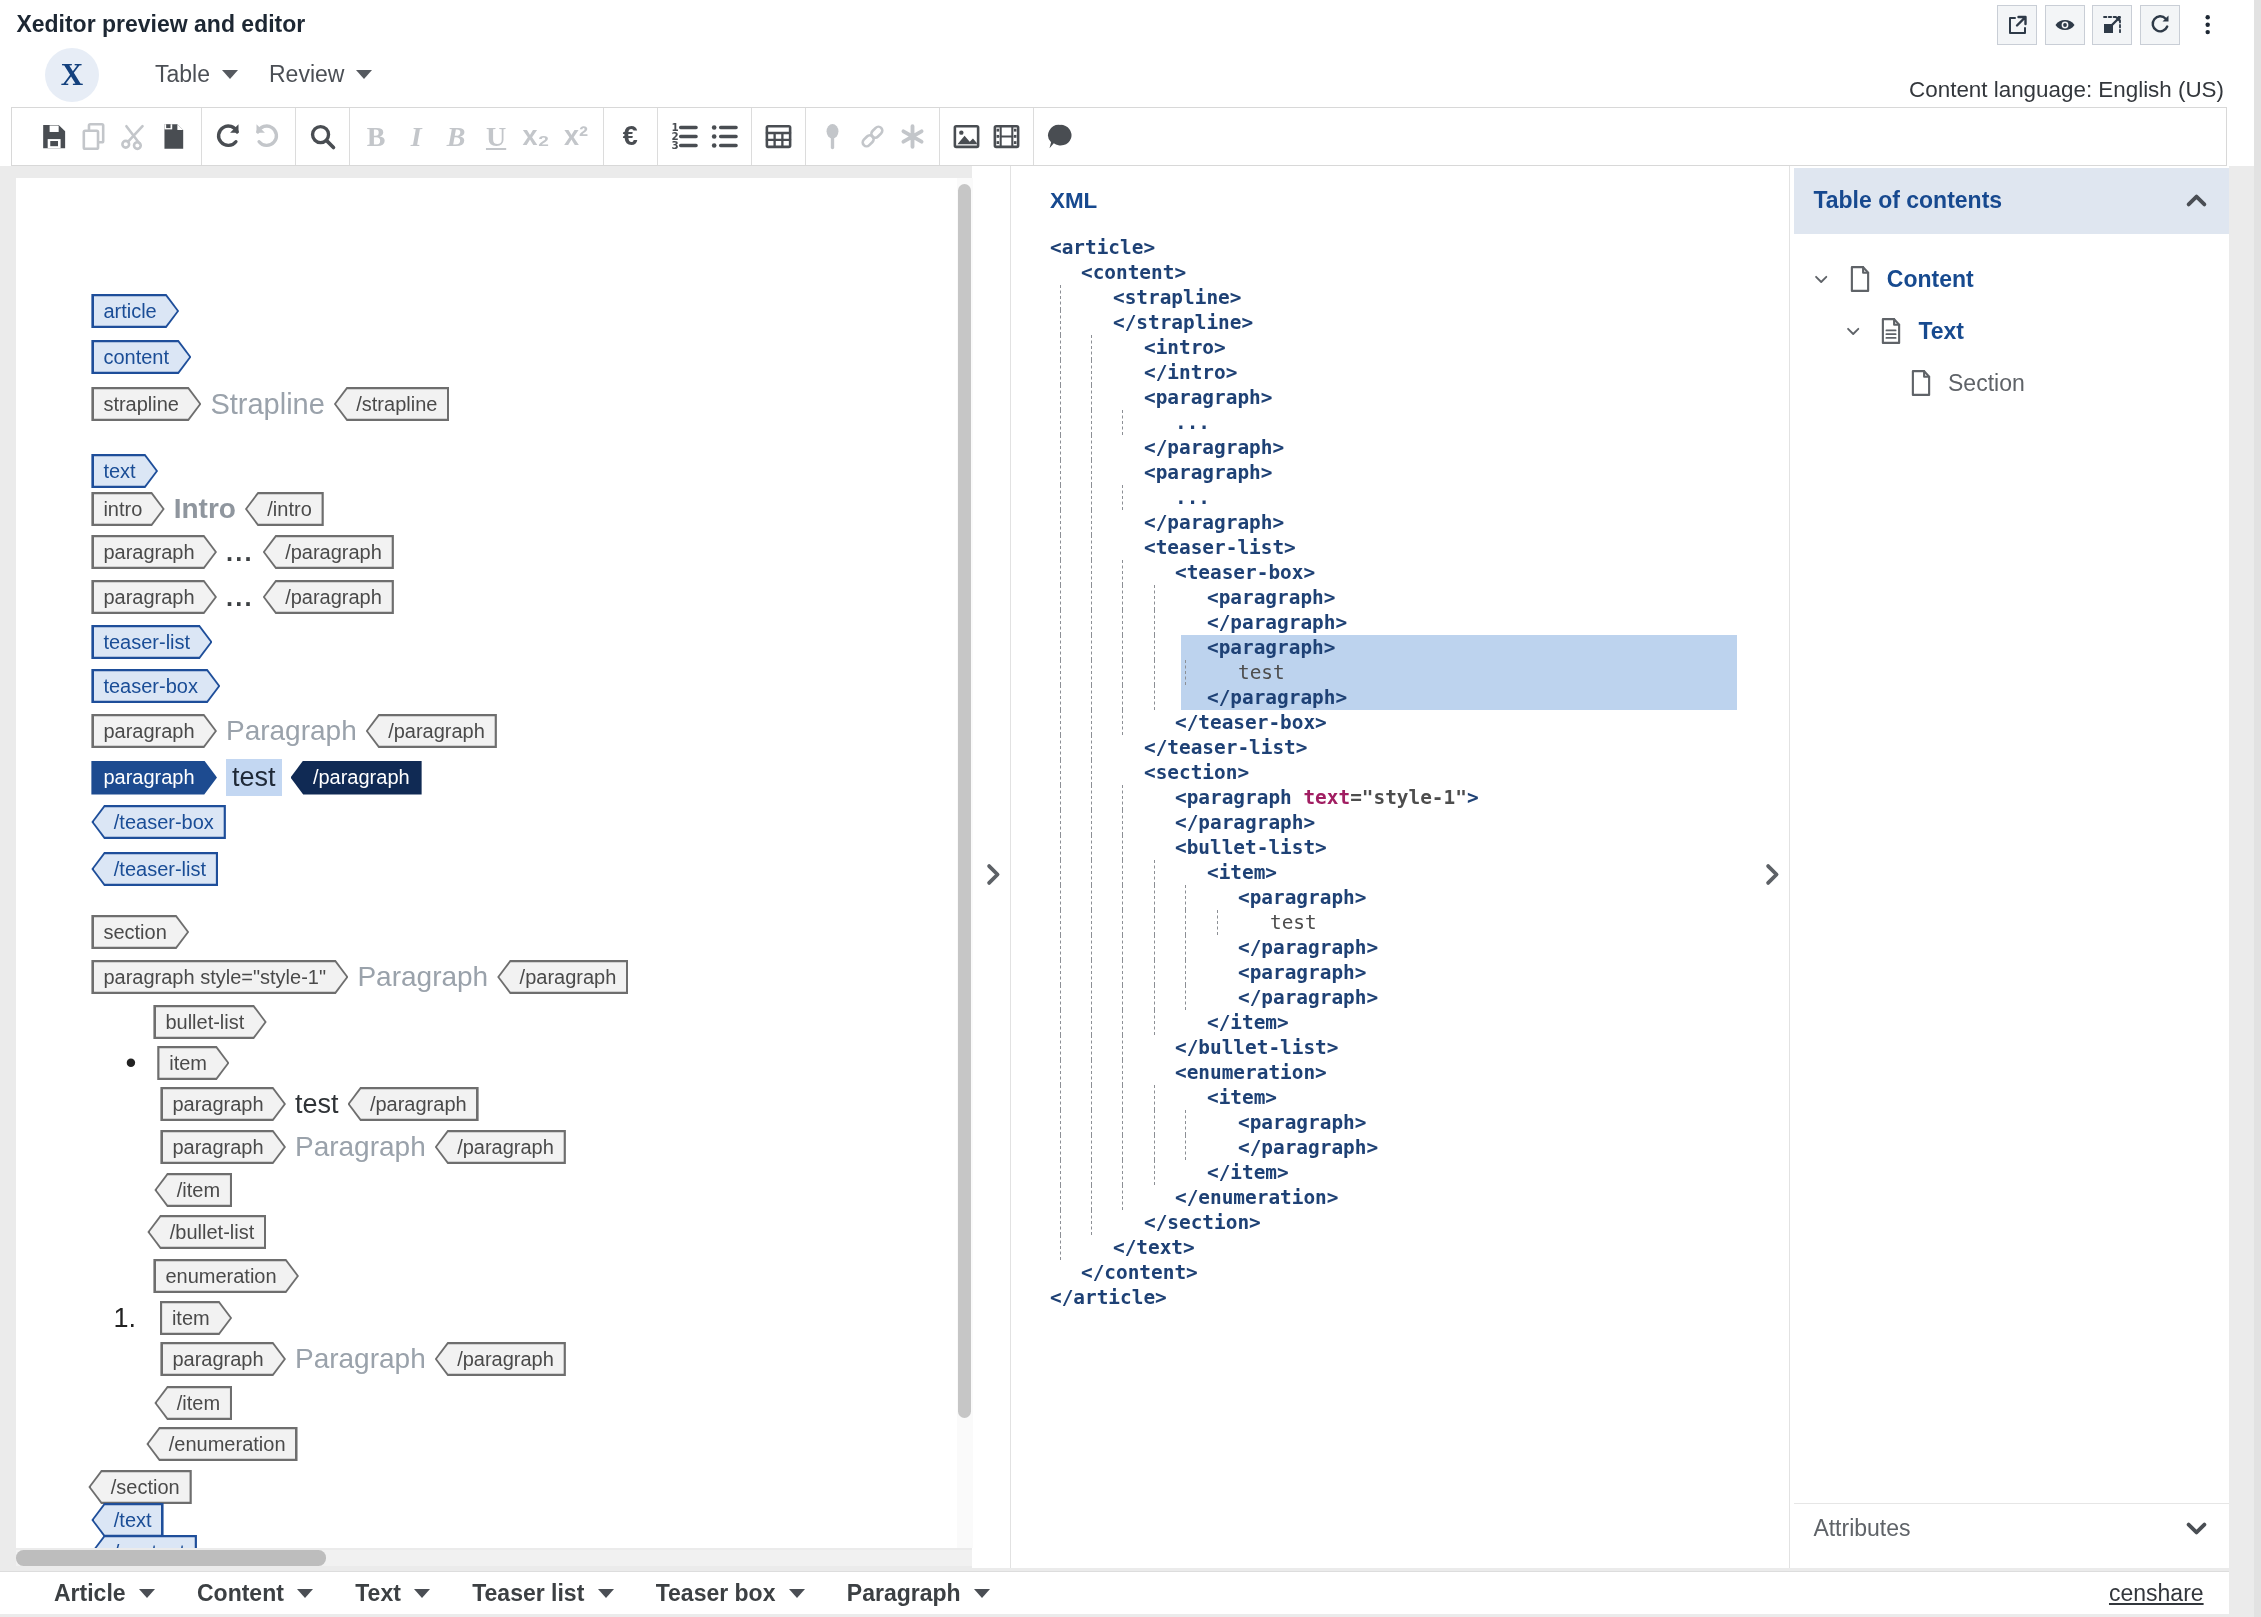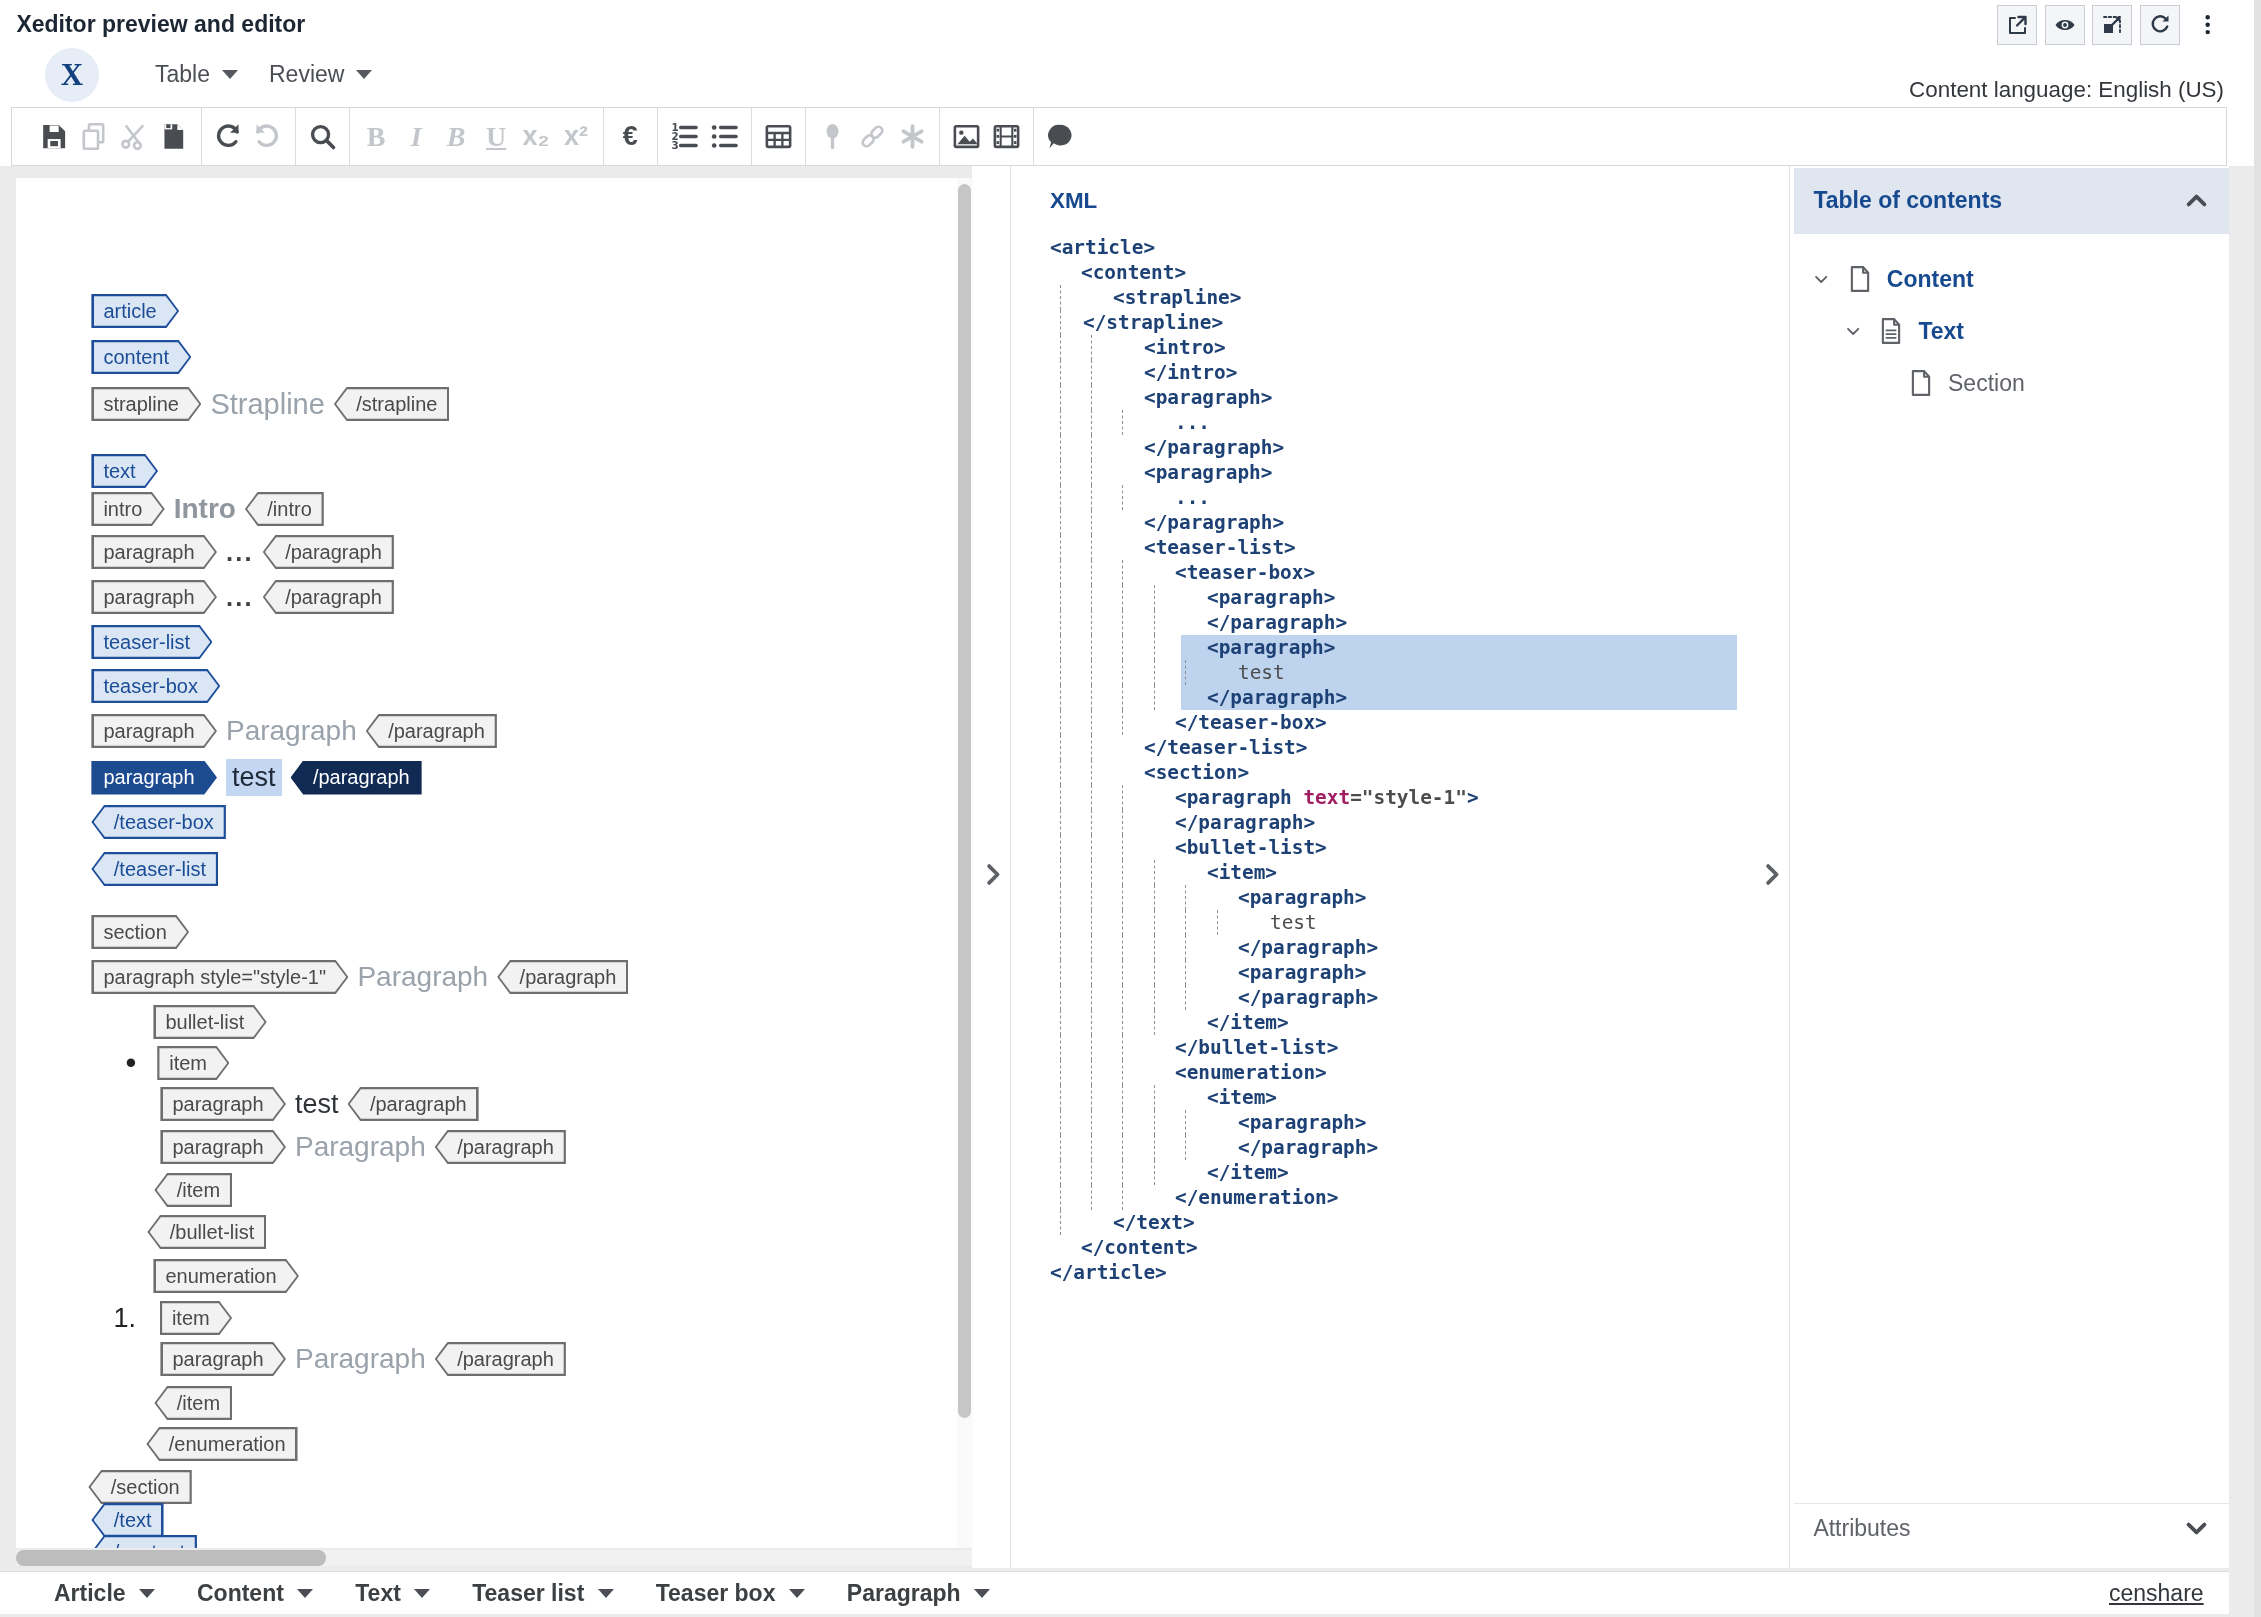--- a/index.html
+++ b/index.html
@@ -559,21 +559,21 @@
       <path d="M9 4.5 L16.5 12 L9 19.5" stroke-width="3.4"></path>
     </svg>
   </div>
 
 <div id="xml-panel">
   <div id="xml-label">XML</div>
   <div id="xml-code">
       <div class="xline"><span class="ct" style="margin-left: 0px;"><span class="c-t">&lt;article&gt;</span></span></div>
       <div class="xline"><span class="ct" style="margin-left: 31px;"><span class="c-t">&lt;content&gt;</span></span></div>
       <div class="xline"><span class="guide" style="left: 9.7px;"></span><span class="ct" style="margin-left: 63px;"><span class="c-t">&lt;strapline&gt;</span></span></div>
-      <div class="xline"><span class="guide" style="left: 9.7px;"></span><span class="ct" style="margin-left: 33px;"><span class="c-t">&lt;/strapline&gt;</span></span></div>
+      <div class="xline"><span class="guide" style="left: 9.7px;"></span><span class="ct" style="margin-left: 63px;"><span class="c-t">&lt;/strapline&gt;</span></span></div>
       <div class="xline"><span class="guide" style="left: 9.7px;"></span><span class="guide" style="left: 41px;"></span><span class="ct" style="margin-left: 94px;"><span class="c-t">&lt;intro&gt;</span></span></div>
       <div class="xline"><span class="guide" style="left: 9.7px;"></span><span class="guide" style="left: 41px;"></span><span class="ct" style="margin-left: 94px;"><span class="c-t">&lt;/intro&gt;</span></span></div>
       <div class="xline"><span class="guide" style="left: 9.7px;"></span><span class="guide" style="left: 41px;"></span><span class="ct" style="margin-left: 94px;"><span class="c-t">&lt;paragraph&gt;</span></span></div>
       <div class="xline"><span class="guide" style="left: 9.7px;"></span><span class="guide" style="left: 41px;"></span><span class="guide" style="left: 72px;"></span><span class="ct" style="margin-left: 125px;"><span class="c-t">...</span></span></div>
       <div class="xline"><span class="guide" style="left: 9.7px;"></span><span class="guide" style="left: 41px;"></span><span class="ct" style="margin-left: 94px;"><span class="c-t">&lt;/paragraph&gt;</span></span></div>
       <div class="xline"><span class="guide" style="left: 9.7px;"></span><span class="guide" style="left: 41px;"></span><span class="ct" style="margin-left: 94px;"><span class="c-t">&lt;paragraph&gt;</span></span></div>
       <div class="xline"><span class="guide" style="left: 9.7px;"></span><span class="guide" style="left: 41px;"></span><span class="guide" style="left: 72px;"></span><span class="ct" style="margin-left: 125px;"><span class="c-t">...</span></span></div>
       <div class="xline"><span class="guide" style="left: 9.7px;"></span><span class="guide" style="left: 41px;"></span><span class="ct" style="margin-left: 94px;"><span class="c-t">&lt;/paragraph&gt;</span></span></div>
       <div class="xline"><span class="guide" style="left: 9.7px;"></span><span class="guide" style="left: 41px;"></span><span class="ct" style="margin-left: 94px;"><span class="c-t">&lt;teaser-list&gt;</span></span></div>
       <div class="xline"><span class="guide" style="left: 9.7px;"></span><span class="guide" style="left: 41px;"></span><span class="guide" style="left: 72px;"></span><span class="ct" style="margin-left: 125px;"><span class="c-t">&lt;teaser-box&gt;</span></span></div>
@@ -595,20 +595,21 @@
       <div class="xline"><span class="guide" style="left: 9.7px;"></span><span class="guide" style="left: 41px;"></span><span class="guide" style="left: 72px;"></span><span class="guide" style="left: 104px;"></span><span class="guide" style="left: 135px;"></span><span class="ct" style="margin-left: 188px;"><span class="c-t">&lt;paragraph&gt;</span></span></div>
       <div class="xline"><span class="guide" style="left: 9.7px;"></span><span class="guide" style="left: 41px;"></span><span class="guide" style="left: 72px;"></span><span class="guide" style="left: 104px;"></span><span class="guide" style="left: 135px;"></span><span class="ct" style="margin-left: 188px;"><span class="c-t">&lt;/paragraph&gt;</span></span></div>
       <div class="xline"><span class="guide" style="left: 9.7px;"></span><span class="guide" style="left: 41px;"></span><span class="guide" style="left: 72px;"></span><span class="guide" style="left: 104px;"></span><span class="ct" style="margin-left: 157px;"><span class="c-t">&lt;/item&gt;</span></span></div>
       <div class="xline"><span class="guide" style="left: 9.7px;"></span><span class="guide" style="left: 41px;"></span><span class="guide" style="left: 72px;"></span><span class="ct" style="margin-left: 125px;"><span class="c-t">&lt;/bullet-list&gt;</span></span></div>
       <div class="xline"><span class="guide" style="left: 9.7px;"></span><span class="guide" style="left: 41px;"></span><span class="guide" style="left: 72px;"></span><span class="ct" style="margin-left: 125px;"><span class="c-t">&lt;enumeration&gt;</span></span></div>
       <div class="xline"><span class="guide" style="left: 9.7px;"></span><span class="guide" style="left: 41px;"></span><span class="guide" style="left: 72px;"></span><span class="guide" style="left: 104px;"></span><span class="ct" style="margin-left: 157px;"><span class="c-t">&lt;item&gt;</span></span></div>
       <div class="xline"><span class="guide" style="left: 9.7px;"></span><span class="guide" style="left: 41px;"></span><span class="guide" style="left: 72px;"></span><span class="guide" style="left: 104px;"></span><span class="guide" style="left: 135px;"></span><span class="ct" style="margin-left: 188px;"><span class="c-t">&lt;paragraph&gt;</span></span></div>
       <div class="xline"><span class="guide" style="left: 9.7px;"></span><span class="guide" style="left: 41px;"></span><span class="guide" style="left: 72px;"></span><span class="guide" style="left: 104px;"></span><span class="guide" style="left: 135px;"></span><span class="ct" style="margin-left: 188px;"><span class="c-t">&lt;/paragraph&gt;</span></span></div>
       <div class="xline"><span class="guide" style="left: 9.7px;"></span><span class="guide" style="left: 41px;"></span><span class="guide" style="left: 72px;"></span><span class="guide" style="left: 104px;"></span><span class="ct" style="margin-left: 157px;"><span class="c-t">&lt;/item&gt;</span></span></div>
       <div class="xline"><span class="guide" style="left: 9.7px;"></span><span class="guide" style="left: 41px;"></span><span class="guide" style="left: 72px;"></span><span class="ct" style="margin-left: 125px;"><span class="c-t">&lt;/enumeration&gt;</span></span></div>
+      <div class="xline"><span class="guide" style="left: 9.7px;"></span><span class="guide" style="left: 41px;"></span><span class="ct" style="margin-left: 94px;"><span class="c-t">&lt;/section&gt;</span></span></div>
       <div class="xline"><span class="guide" style="left: 9.7px;"></span><span class="ct" style="margin-left: 63px;"><span class="c-t">&lt;/text&gt;</span></span></div>
       <div class="xline"><span class="ct" style="margin-left: 31px;"><span class="c-t">&lt;/content&gt;</span></span></div>
       <div class="xline"><span class="ct" style="margin-left: 0px;"><span class="c-t">&lt;/article&gt;</span></span></div>
     </div>
 </div>
 
 <div id="toc-panel">
   <div id="toc-header">
     <span id="toc-title">Table of contents</span>
     <span class="bold-chev" id="toc-collapse">

